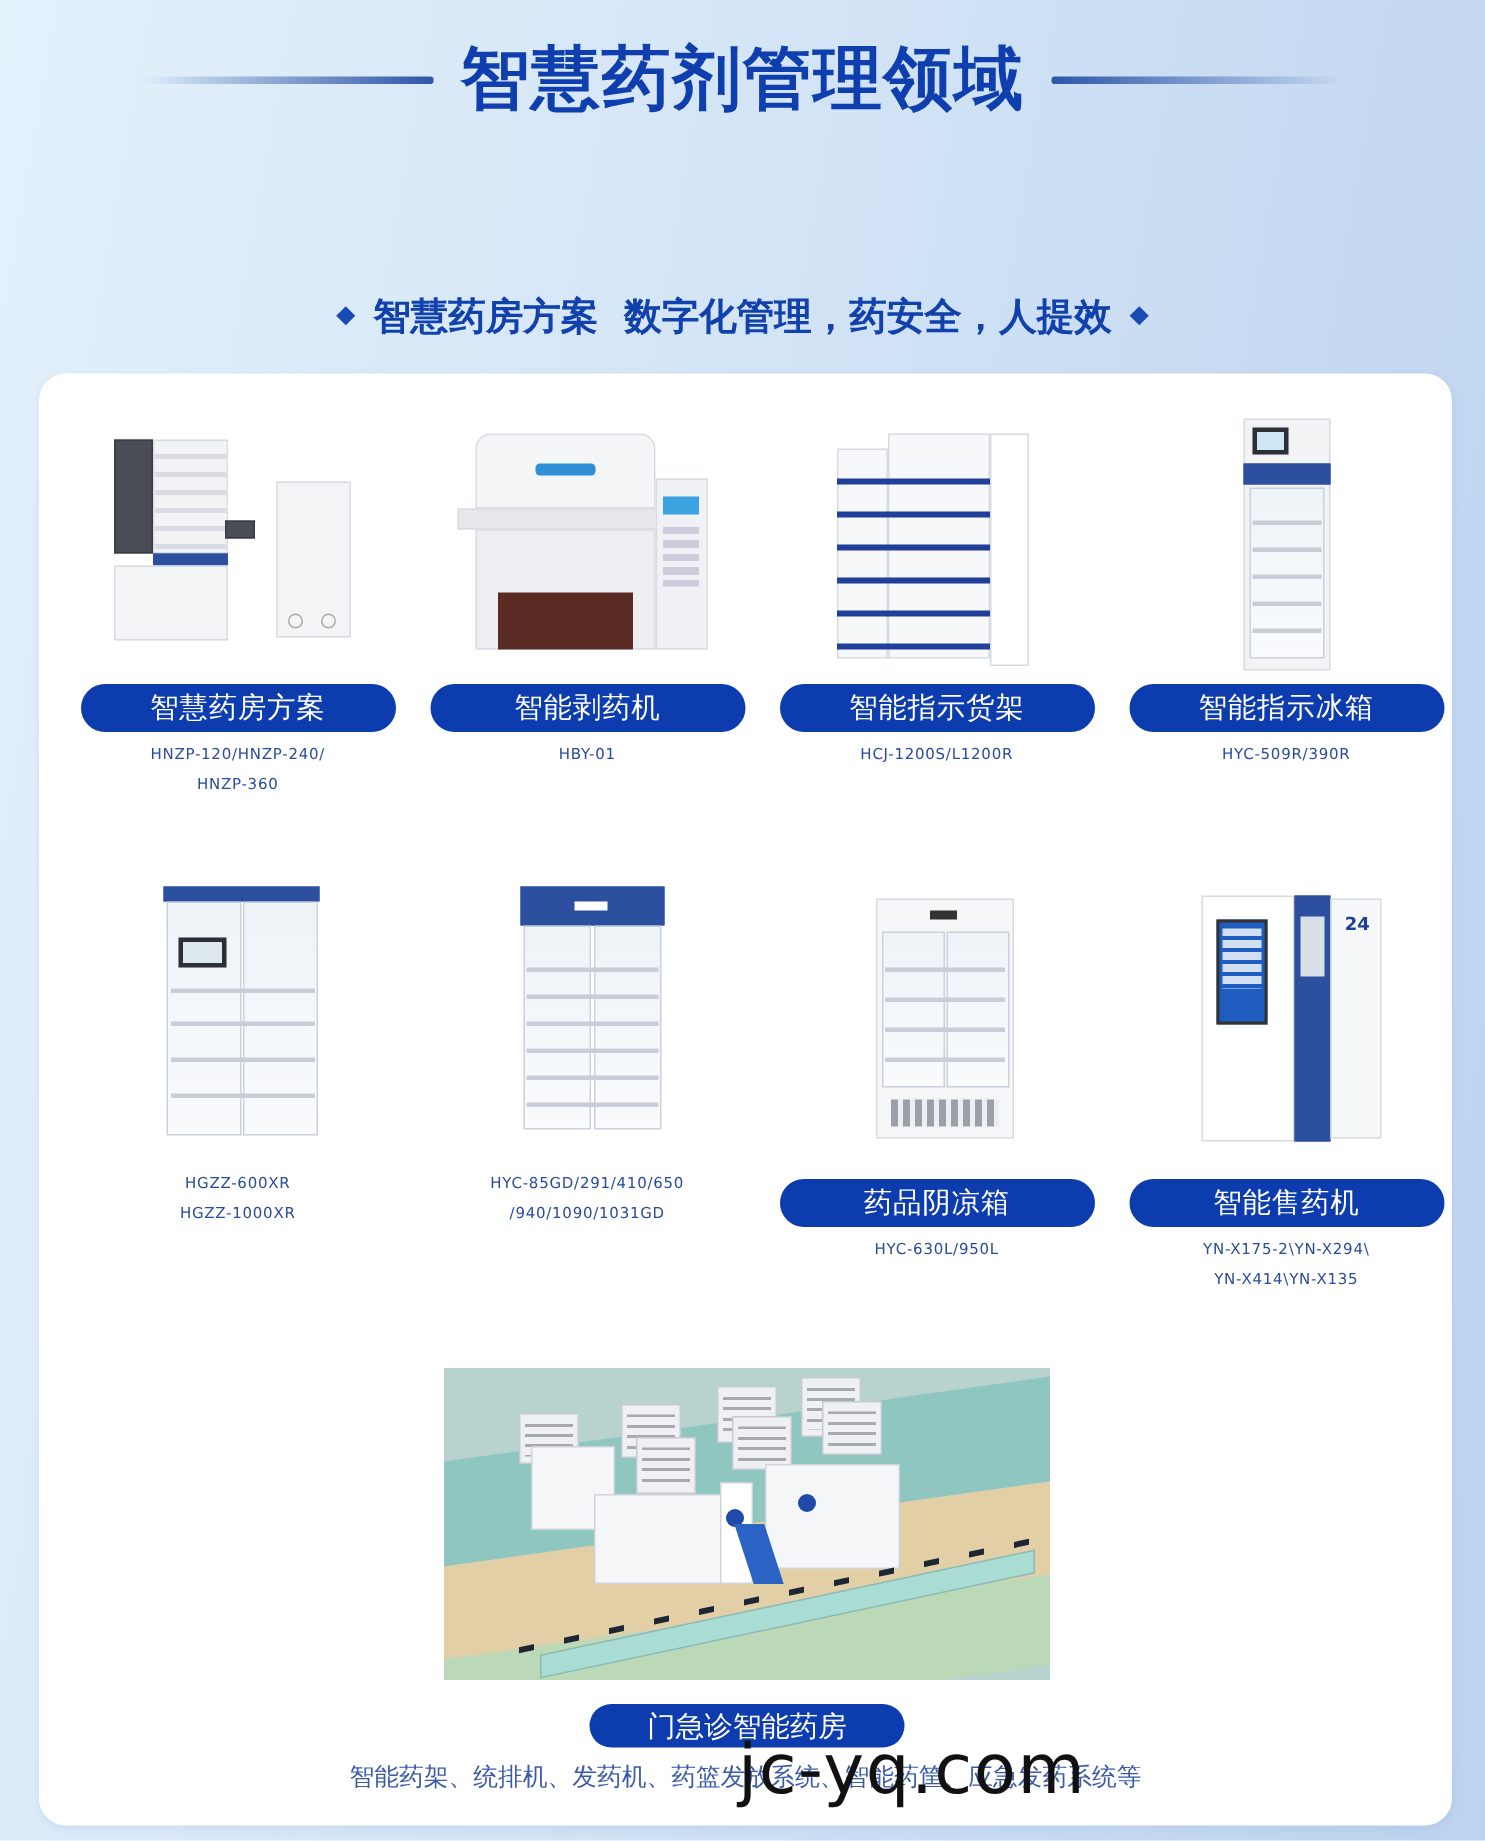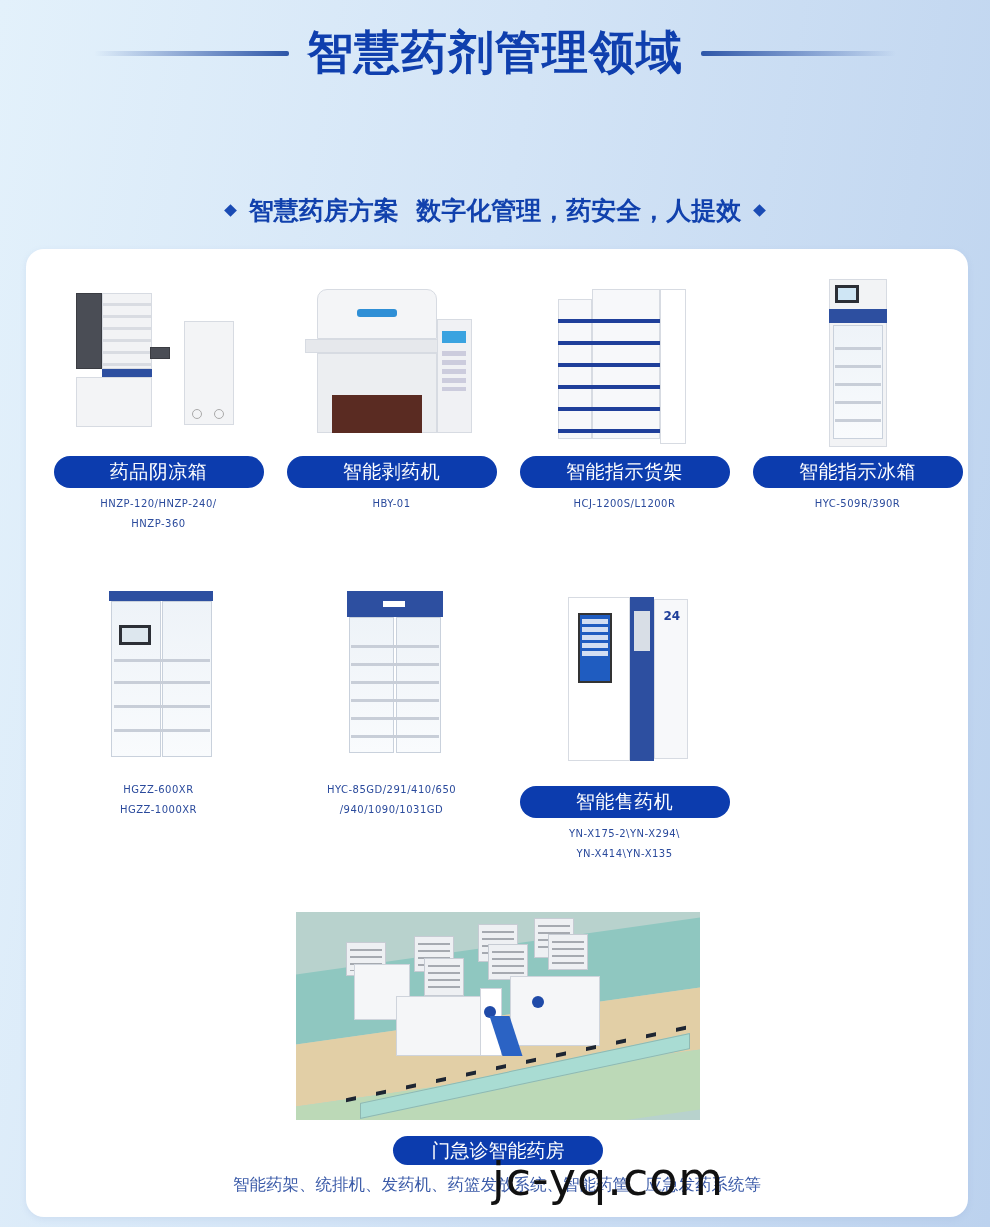--- a/index.html
+++ b/index.html
@@ -114,21 +114,21 @@
       <div class="img">
         <div class="box dark" style="left:22px;top:34px;width:26px;height:76px;"></div>
         <div class="box" style="left:48px;top:34px;width:50px;height:76px;background:repeating-linear-gradient(180deg,#f2f3f5 0 9px,#d9dce2 9px 12px);"></div>
         <div class="box blueband" style="left:48px;top:110px;width:50px;height:8px;"></div>
         <div class="box" style="left:22px;top:118px;width:76px;height:50px;"></div>
         <div class="box dark" style="left:96px;top:88px;width:20px;height:12px;"></div>
         <div class="box" style="left:130px;top:62px;width:50px;height:104px;"></div>
         <div style="position:absolute;left:138px;top:150px;width:10px;height:10px;border-radius:50%;border:1px solid #aaa;"></div>
         <div style="position:absolute;left:160px;top:150px;width:10px;height:10px;border-radius:50%;border:1px solid #aaa;"></div>
       </div>
-      <div class="pill">药品阴凉箱</div>
+      <div class="pill">智慧药房方案</div>
       <div class="model">HNZP-120/HNZP-240/
 HNZP-360</div>
     </div>
 
     <div class="product">
       <div class="img">
         <div class="box" style="left:30px;top:30px;width:120px;height:50px;border-radius:10px 10px 0 0;background:#f4f5f7;"></div>
         <div style="position:absolute;left:70px;top:50px;width:40px;height:8px;background:#2f8fd6;border-radius:3px;"></div>
         <div class="box" style="left:18px;top:80px;width:140px;height:14px;background:#e6e8ec;"></div>
         <div class="box" style="left:30px;top:94px;width:120px;height:80px;background:#eceef1;"></div>
@@ -198,20 +198,35 @@
         <div class="shelf" style="left:64px;top:74px;width:88px;"></div>
         <div class="shelf" style="left:64px;top:92px;width:88px;"></div>
         <div class="shelf" style="left:64px;top:110px;width:88px;"></div>
         <div class="shelf" style="left:64px;top:128px;width:88px;"></div>
         <div class="shelf" style="left:64px;top:146px;width:88px;"></div>
       </div>
       <div class="model">HYC-85GD/291/410/650
 /940/1090/1031GD</div>
     </div>
 
+    <div class="product">
+      <div class="img">
+        <div class="box" style="left:64px;top:10px;width:92px;height:160px;background:#f5f6f8;"></div>
+        <div style="position:absolute;left:100px;top:18px;width:18px;height:6px;background:#333;"></div>
+        <div class="glass" style="position:absolute;left:68px;top:32px;width:42px;height:104px;"></div>
+        <div class="glass" style="position:absolute;left:111px;top:32px;width:42px;height:104px;"></div>
+        <div class="shelf" style="left:70px;top:56px;width:80px;"></div>
+        <div class="shelf" style="left:70px;top:76px;width:80px;"></div>
+        <div class="shelf" style="left:70px;top:96px;width:80px;"></div>
+        <div class="shelf" style="left:70px;top:116px;width:80px;"></div>
+        <div style="position:absolute;left:74px;top:144px;width:72px;height:18px;background:repeating-linear-gradient(90deg,#9aa0a8 0 5px,#eceef1 5px 8px);"></div>
+      </div>
+      <div class="pill">药品阴凉箱</div>
+      <div class="model">HYC-630L/950L</div>
+    </div>
 
     <div class="product">
       <div class="img">
         <div class="box" style="left:48px;top:8px;width:62px;height:164px;background:#ffffff;"></div>
         <div class="box blueband" style="left:110px;top:8px;width:24px;height:164px;"></div>
         <div class="box" style="left:134px;top:10px;width:34px;height:160px;background:#f7f8fa;"></div>
         <div style="position:absolute;left:58px;top:24px;width:34px;height:70px;background:#1f5cc0;border:2px solid #333;"></div>
         <div style="position:absolute;left:62px;top:30px;width:26px;height:40px;background:repeating-linear-gradient(180deg,#fff 0 5px,#1f5cc0 5px 8px);opacity:.8;"></div>
         <div style="position:absolute;left:114px;top:22px;width:16px;height:40px;background:#d8dee6;"></div>
         <div style="position:absolute;left:144px;top:20px;font-size:12px;font-weight:bold;color:#1f3f9a;">24</div>

